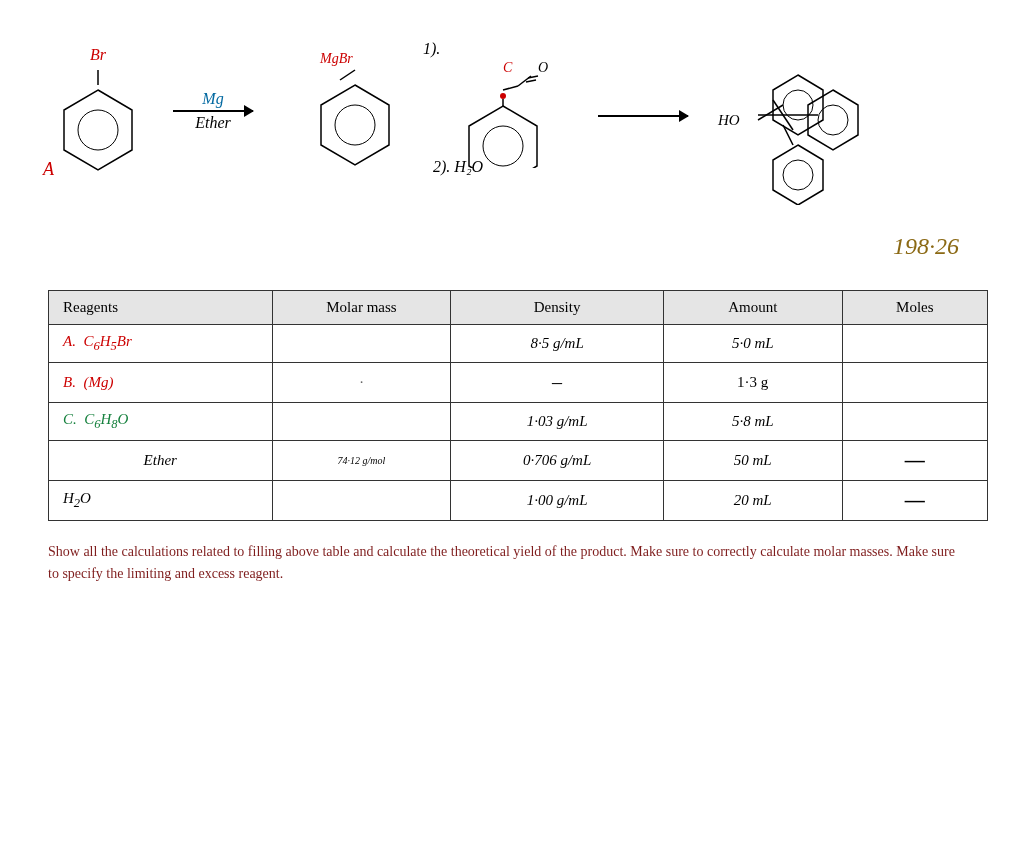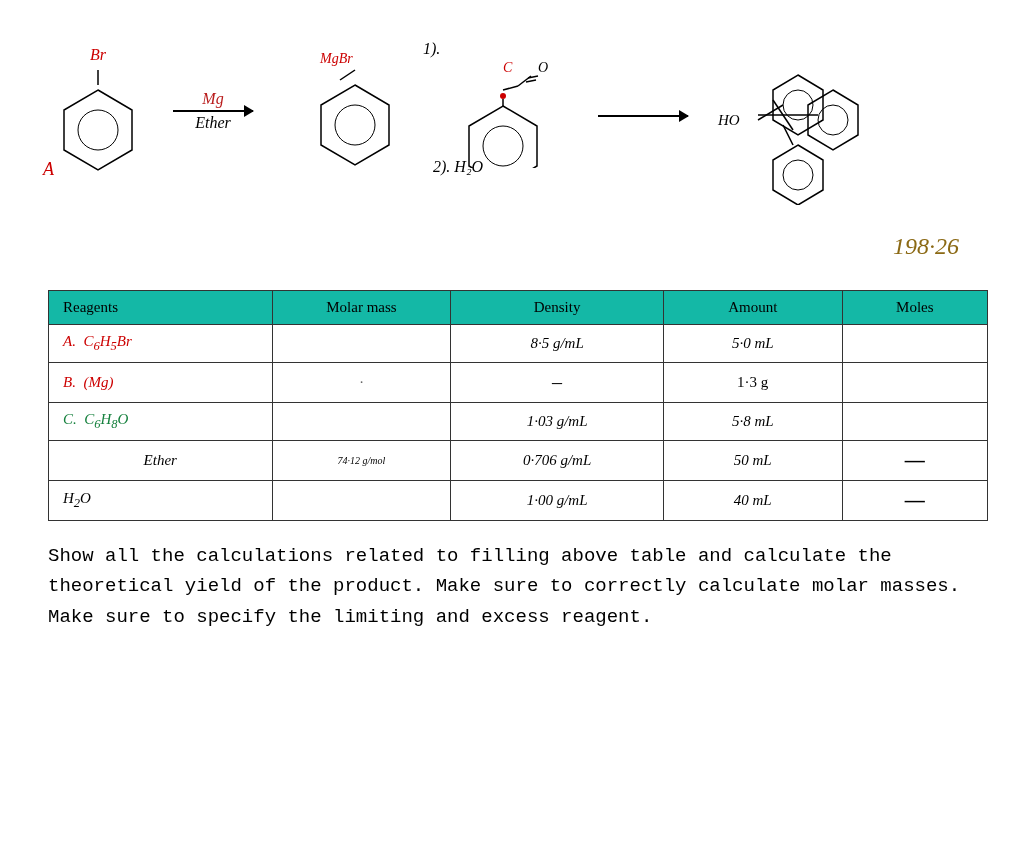--- a/index.html
+++ b/index.html
@@ -49,33 +49,33 @@
       border: 1.5px solid #333;
       padding: 8px 14px;
       font-family: 'Georgia', serif;
       font-size: 15px;
       text-align: center;
     }
 
     table th {
       font-weight: normal;
       font-size: 15px;
-      background: #14b8a6;
+      background: #e5e5e5;
     }
 
     .col-reagents { width: 200px; text-align: left; }
     .col-molar { width: 160px; }
     .col-density { width: 190px; }
     .col-amount { width: 160px; }
     .col-moles { width: 130px; }
 
     .instructions {
-      font-family: Liberation Mono, monospace;
-      font-size: 19px;
-      color: #000000;
+      font-family: Liberation Serif, serif;
+      font-size: 14px;
+      color: #7f1d1d;
       line-height: 1.6;
       margin: 10px 20px 0 20px;
     }
 
     .label-A {
       font-family: 'Georgia', serif;
       font-size: 18px;
       color: #cc0000;
       font-style: italic;
     }
@@ -95,21 +95,21 @@
         <line x1="60" y1="25" x2="60" y2="40" stroke="#000" stroke-width="1.5"></line>
 
         <polygon points="60,45 94,65 94,105 60,125 26,105 26,65" fill="none" stroke="#000" stroke-width="1.5"></polygon>
 
         <circle cx="60" cy="85" r="20" fill="none" stroke="#000" stroke-width="1"></circle>
       </svg>
       <span class="label-A" style="position:absolute; bottom:-5px; left:5px;">A</span>
     </div>
 
     <div style="position:absolute; left:145px; top:60px; display:flex; flex-direction:column; align-items:center;">
-      <span style="font-family:Georgia; font-size:16px; color:#b91c1c; font-style:italic; margin-bottom:2px;text-align:center;">Mg</span>
+      <span style="font-family:Georgia; font-size:16px; color:#0369a1; font-style:italic; margin-bottom:2px;text-align:center;">Mg</span>
       <div style="display:flex; align-items:center;">
         <div style="width:80px; height:2px; background:#000; position:relative;">
           <div style="position:absolute; right:-1px; top:-5px; border-left:10px solid #000; border-top:6px solid transparent; border-bottom:6px solid transparent;"></div>
         </div>
       </div>
       <span style="font-family:Georgia; font-size:16px; color:#000; font-style:italic; margin-top:2px;">Ether</span>
     </div>
 
     <div style="position:absolute; left:262px; top:15px;">
       <svg width="130" height="130" class="chem-svg">
@@ -229,21 +229,21 @@
           <td class="col-molar" style="font-style:italic; font-size:10px;">74·12 g/mol</td>
           <td class="col-density" style="font-style:italic;">0·706 g/mL</td>
           <td class="col-amount" style="font-style:italic;">50 mL</td>
           <td class="col-moles" style="font-size:20px; font-weight:bold;">—</td>
         </tr>
 
         <tr>
           <td class="col-reagents" style="font-style:italic; text-align:left;">H<sub>2</sub>O</td>
           <td class="col-molar"></td>
           <td class="col-density" style="font-style:italic;">1·00 g/mL</td>
-          <td class="col-amount" style="font-style:italic;">40 mL</td>
+          <td class="col-amount" style="font-style:italic;">20 mL</td>
           <td class="col-moles" style="font-size:20px; font-weight:bold;">—</td>
         </tr>
       </tbody>
     </table>
   </div>
 
   <div class="instructions">
     <span>Show all the calculations related to filling above table and calculate the theoretical yield of the product. Make sure to correctly calculate molar masses. Make sure to specify the limiting and excess reagent.</span>
   </div>
 

